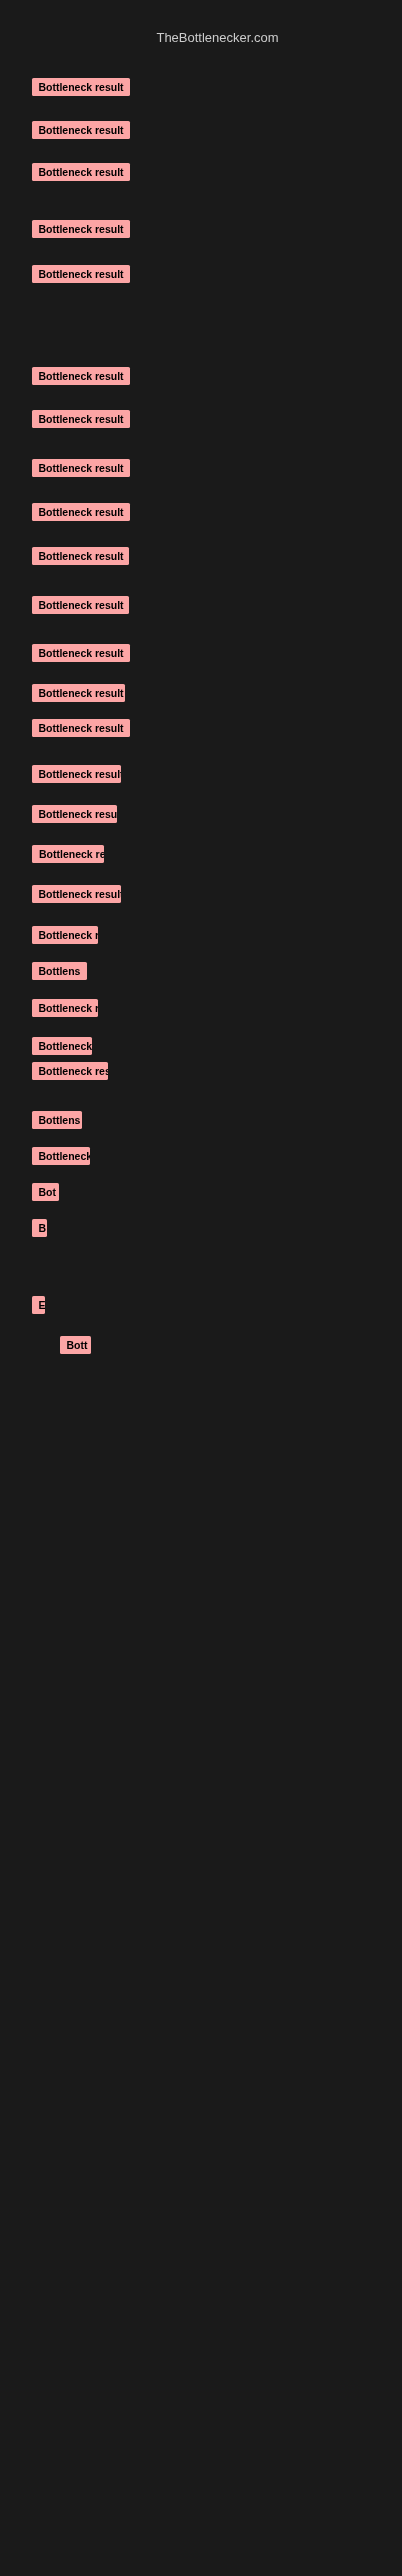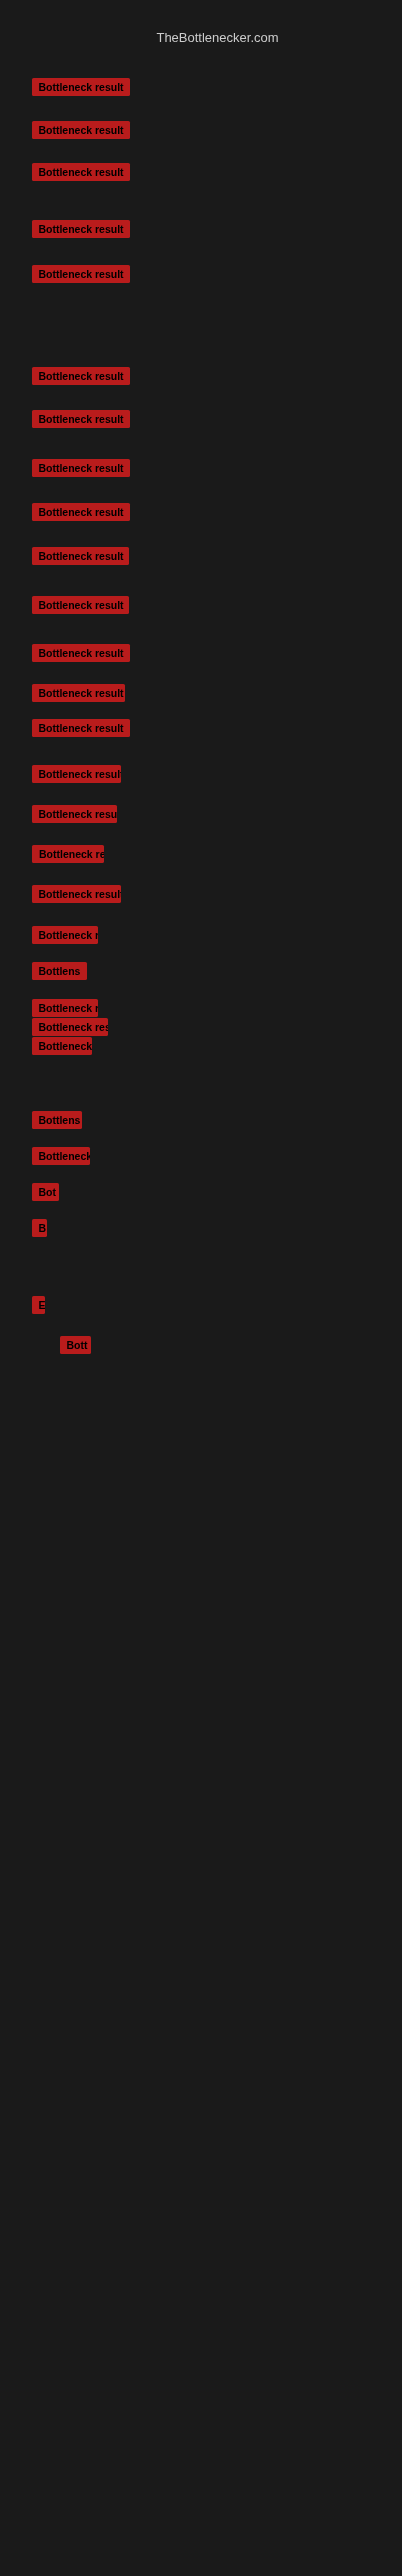--- a/index.html
+++ b/index.html
@@ -24,21 +24,21 @@
       font-weight: normal;
     }
 
     .bottleneck-item {
       position: absolute;
       left: 0;
     }
 
     .bottleneck-label {
       display: inline-block;
-      background-color: #b91c1c;
+      background-color: #fca5a5;
       color: #000;
       font-size: 10.5px;
       font-weight: bold;
       padding: 3.2px 6.4px;
       border-radius: 1.6px;
       white-space: nowrap;
       overflow: hidden;
     }
   </style>
 </head>
@@ -63,20 +63,20 @@
 <div class="bottleneck-item" style="top: 652px;"><span class="bottleneck-label" style="max-width: 93px;">Bottleneck result</span></div>
 <div class="bottleneck-item" style="top: 687px;"><span class="bottleneck-label" style="max-width: 109px;">Bottleneck result</span></div>
 <div class="bottleneck-item" style="top: 733px;"><span class="bottleneck-label" style="max-width: 89px;">Bottleneck result</span></div>
 <div class="bottleneck-item" style="top: 773px;"><span class="bottleneck-label" style="max-width: 85px;">Bottleneck result</span></div>
 <div class="bottleneck-item" style="top: 813px;"><span class="bottleneck-label" style="max-width: 72px; padding-left: 7px;">Bottleneck re</span></div>
 <div class="bottleneck-item" style="top: 853px;"><span class="bottleneck-label" style="max-width: 89px;">Bottleneck result</span></div>
 <div class="bottleneck-item" style="top: 894px;"><span class="bottleneck-label" style="max-width: 66px;">Bottleneck r</span></div>
 <div class="bottleneck-item" style="top: 930px;"><span class="bottleneck-label" style="max-width: 56px;">Bottlens</span></div>
 <div class="bottleneck-item" style="top: 967px;"><span class="bottleneck-label" style="max-width: 66px;">Bottleneck r</span></div>
 <div class="bottleneck-item" style="top: 1005px;"><span class="bottleneck-label" style="max-width: 60px;">Bottleneck</span></div>
-<div class="bottleneck-item" style="top: 986px;"><span class="bottleneck-label" style="max-width: 76px;">Bottleneck res</span></div>
+<div class="bottleneck-item" style="top: 1030px;"><span class="bottleneck-label" style="max-width: 76px;">Bottleneck res</span></div>
 <div class="bottleneck-item" style="top: 1079px;"><span class="bottleneck-label" style="max-width: 50px;">Bottlens</span></div>
 <div class="bottleneck-item" style="top: 1115px;"><span class="bottleneck-label" style="max-width: 58px;">Bottleneck</span></div>
 <div class="bottleneck-item" style="top: 1151px;"><span class="bottleneck-label" style="max-width: 27px;">Bot</span></div>
 <div class="bottleneck-item" style="top: 1187px;"><span class="bottleneck-label" style="max-width: 14.5px;">B</span></div>
 <div class="bottleneck-item" style="top: 1264px;"><span class="bottleneck-label" style="max-width: 11.3px;">E</span></div>
 <div class="bottleneck-item" style="top: 1304px; padding-left: 28px;"><span class="bottleneck-label" style="max-width: 31px;">Bott</span></div>
 
 
 </body></html>

